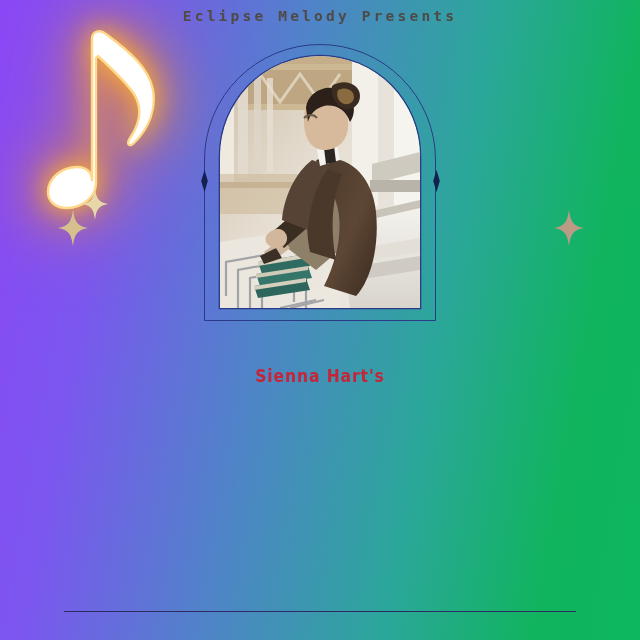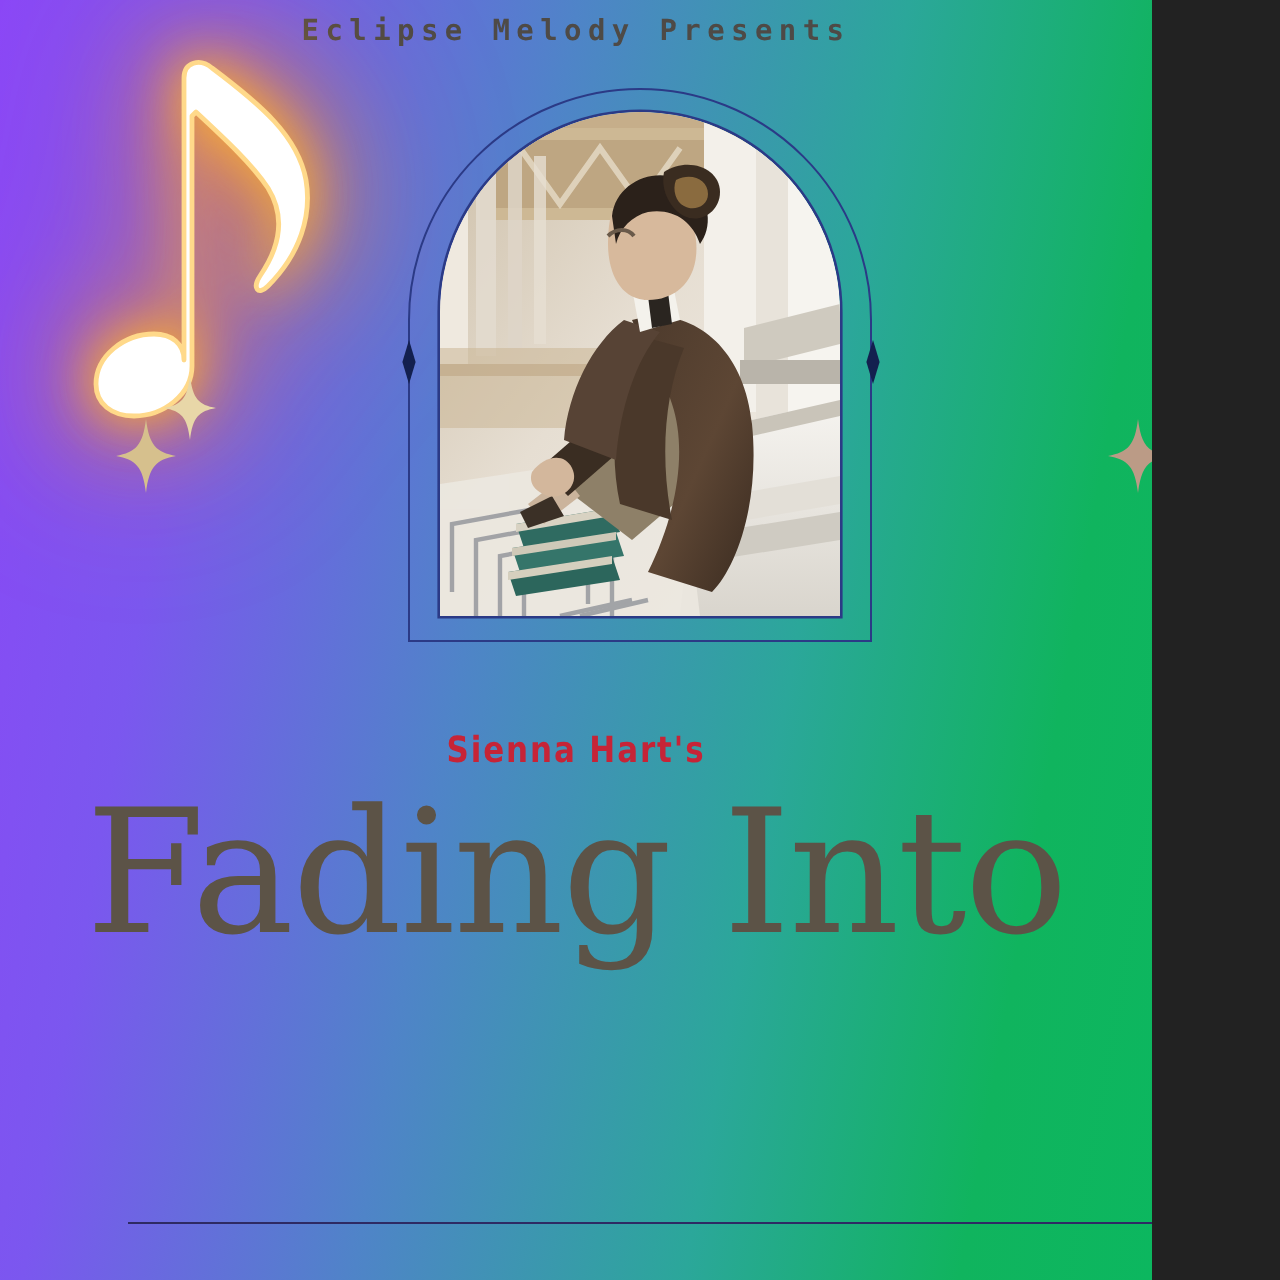--- a/index.html
+++ b/index.html
@@ -2,21 +2,21 @@
 <html><head>
 <meta charset="utf-8">
 <style>
   html, body {
     margin: 0;
     padding: 0;
     background: #222;
   }
   #poster {
     position: relative;
-    width: 576px;
+    width: 640px;
     height: 640px;
     overflow: hidden;
     background: linear-gradient(100deg, #8b47f7 0%, #7b57ef 18%, #4f84c8 42%, #2ba79a 66%, #10b45e 86%, #0cb75f 100%);
     font-family: "Liberation Sans", sans-serif;
   }
 
   
   .presenter {
     position: absolute;
     top: 8px;
@@ -255,17 +255,16 @@
         </g>
       </g>
     </svg>
   </div>
 
   <div class="arch-diamond left"></div>
   <div class="arch-diamond right"></div>
 
   <div class="artist">Sienna Hart's</div>
 
-  <div class="title line1">Fading Into</div>
 
   <div class="divider"></div>
 
 </div>
 
 </body></html>

